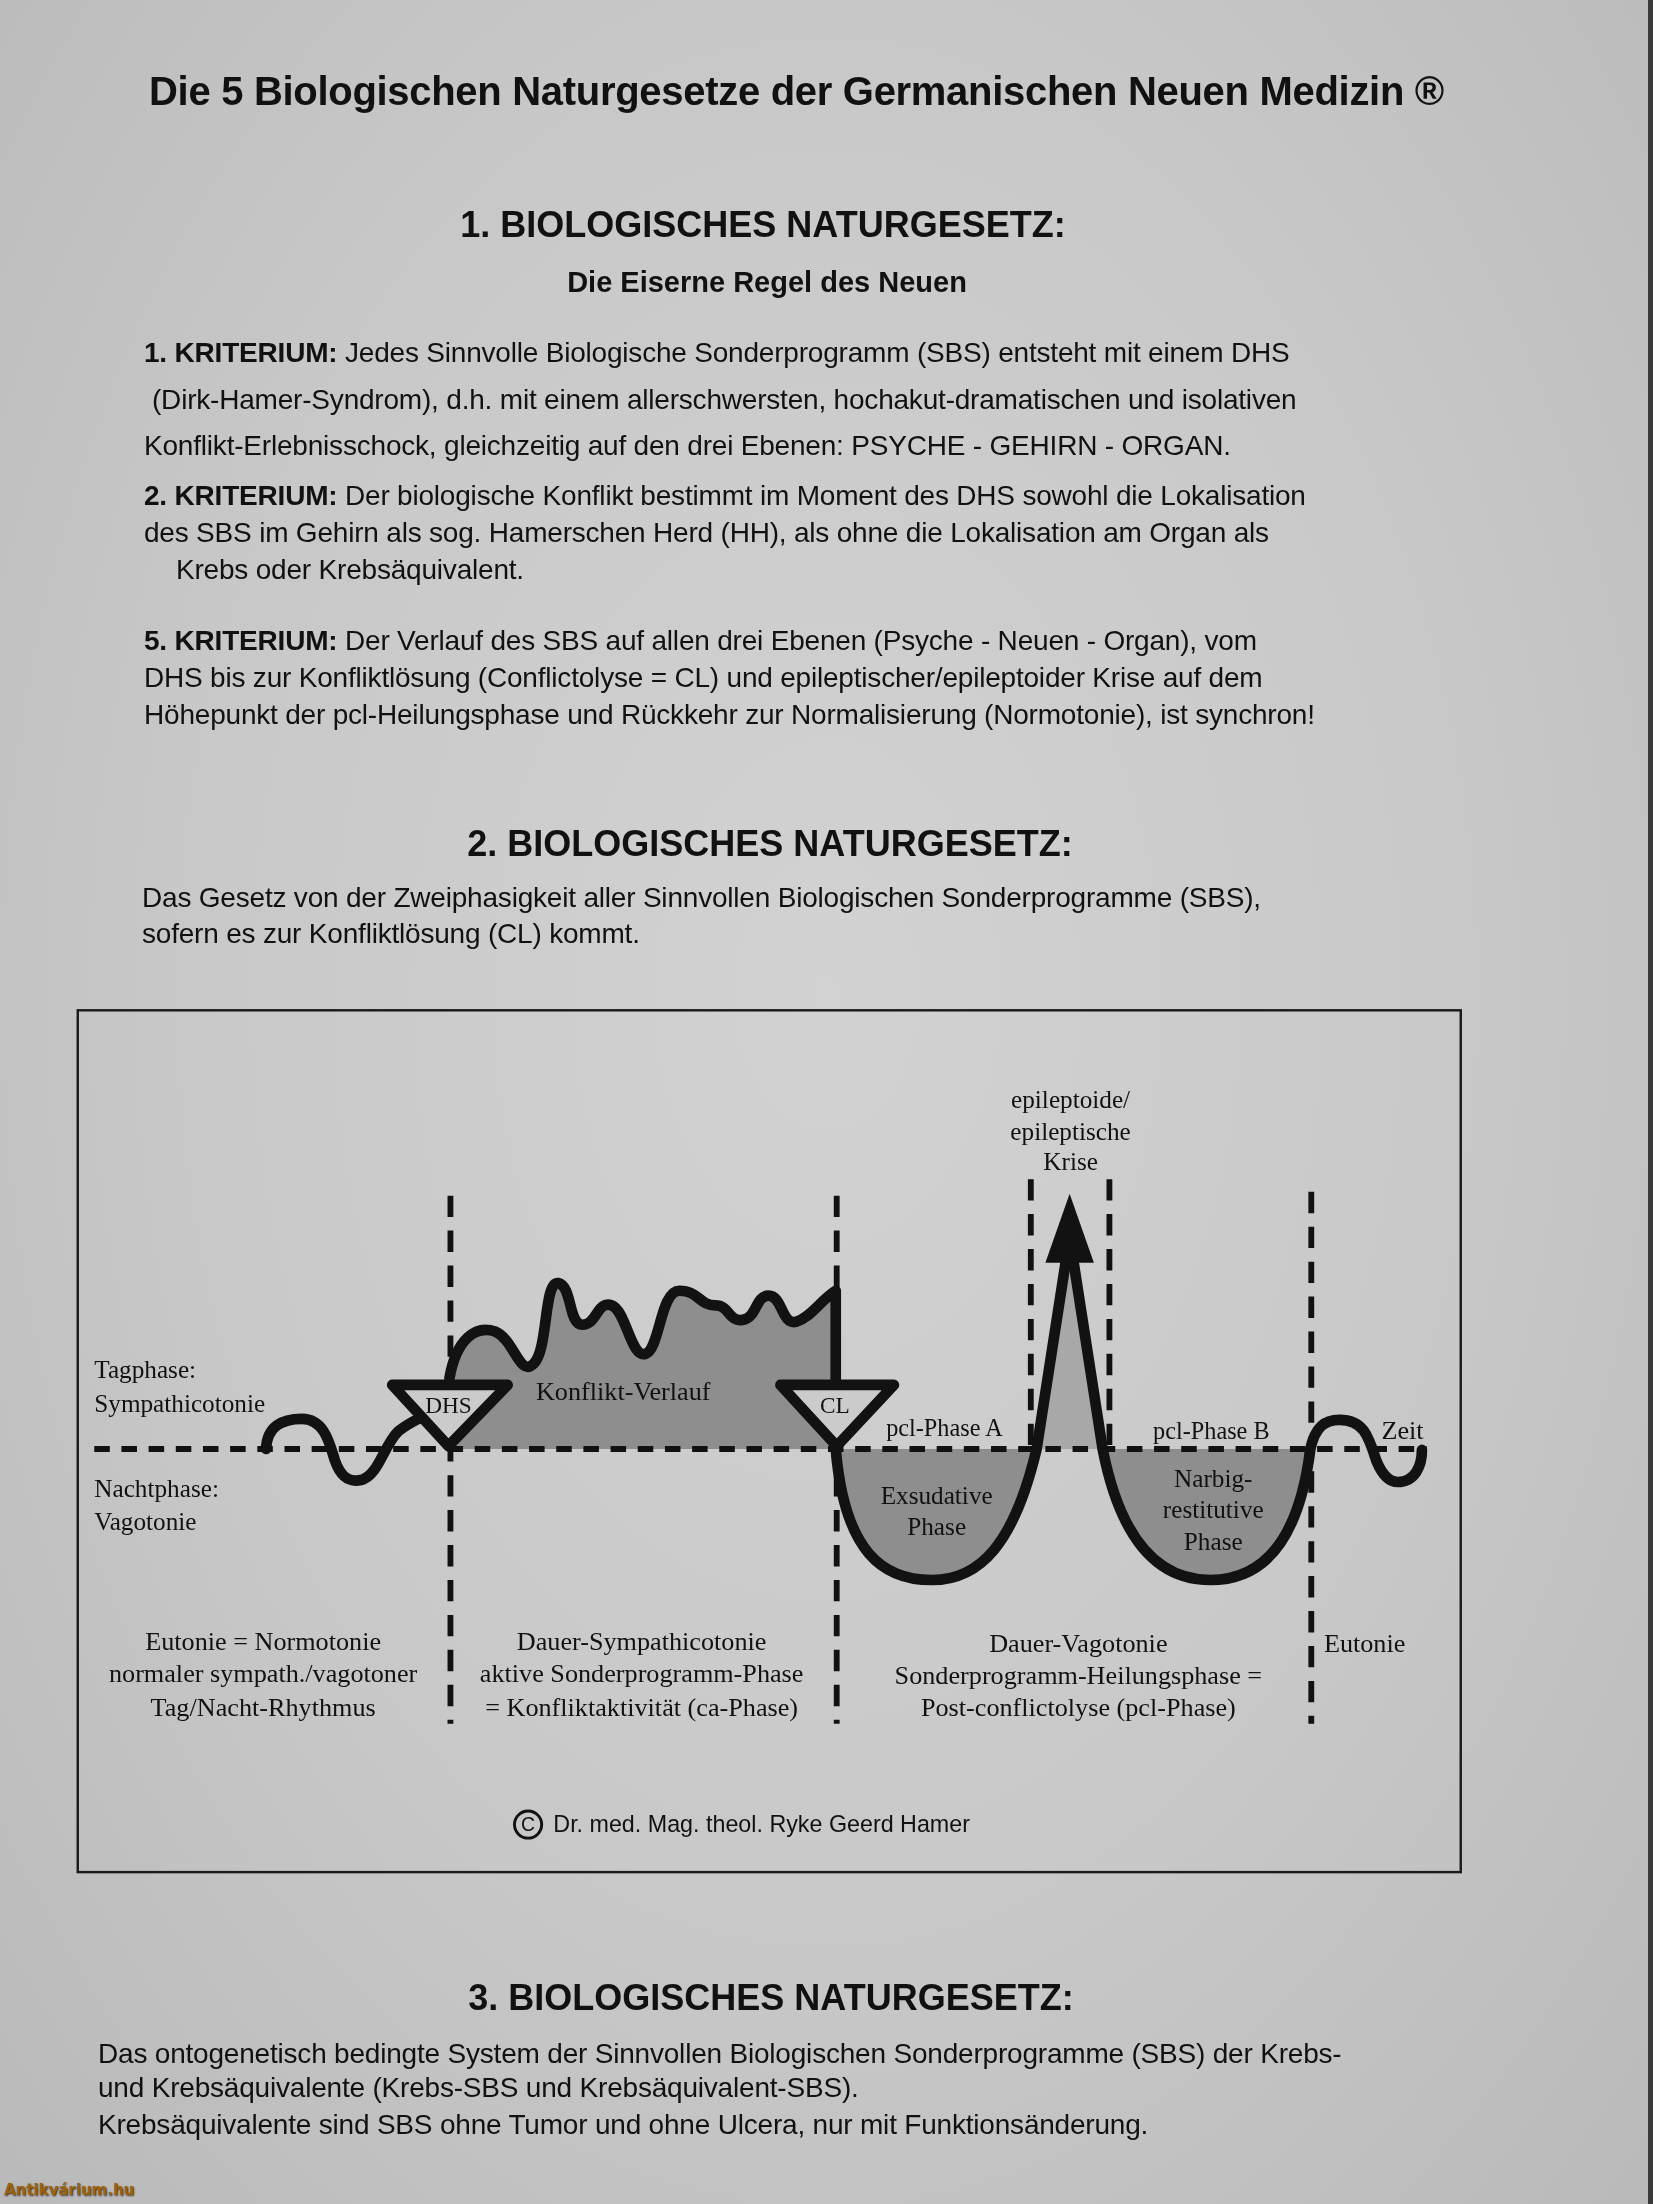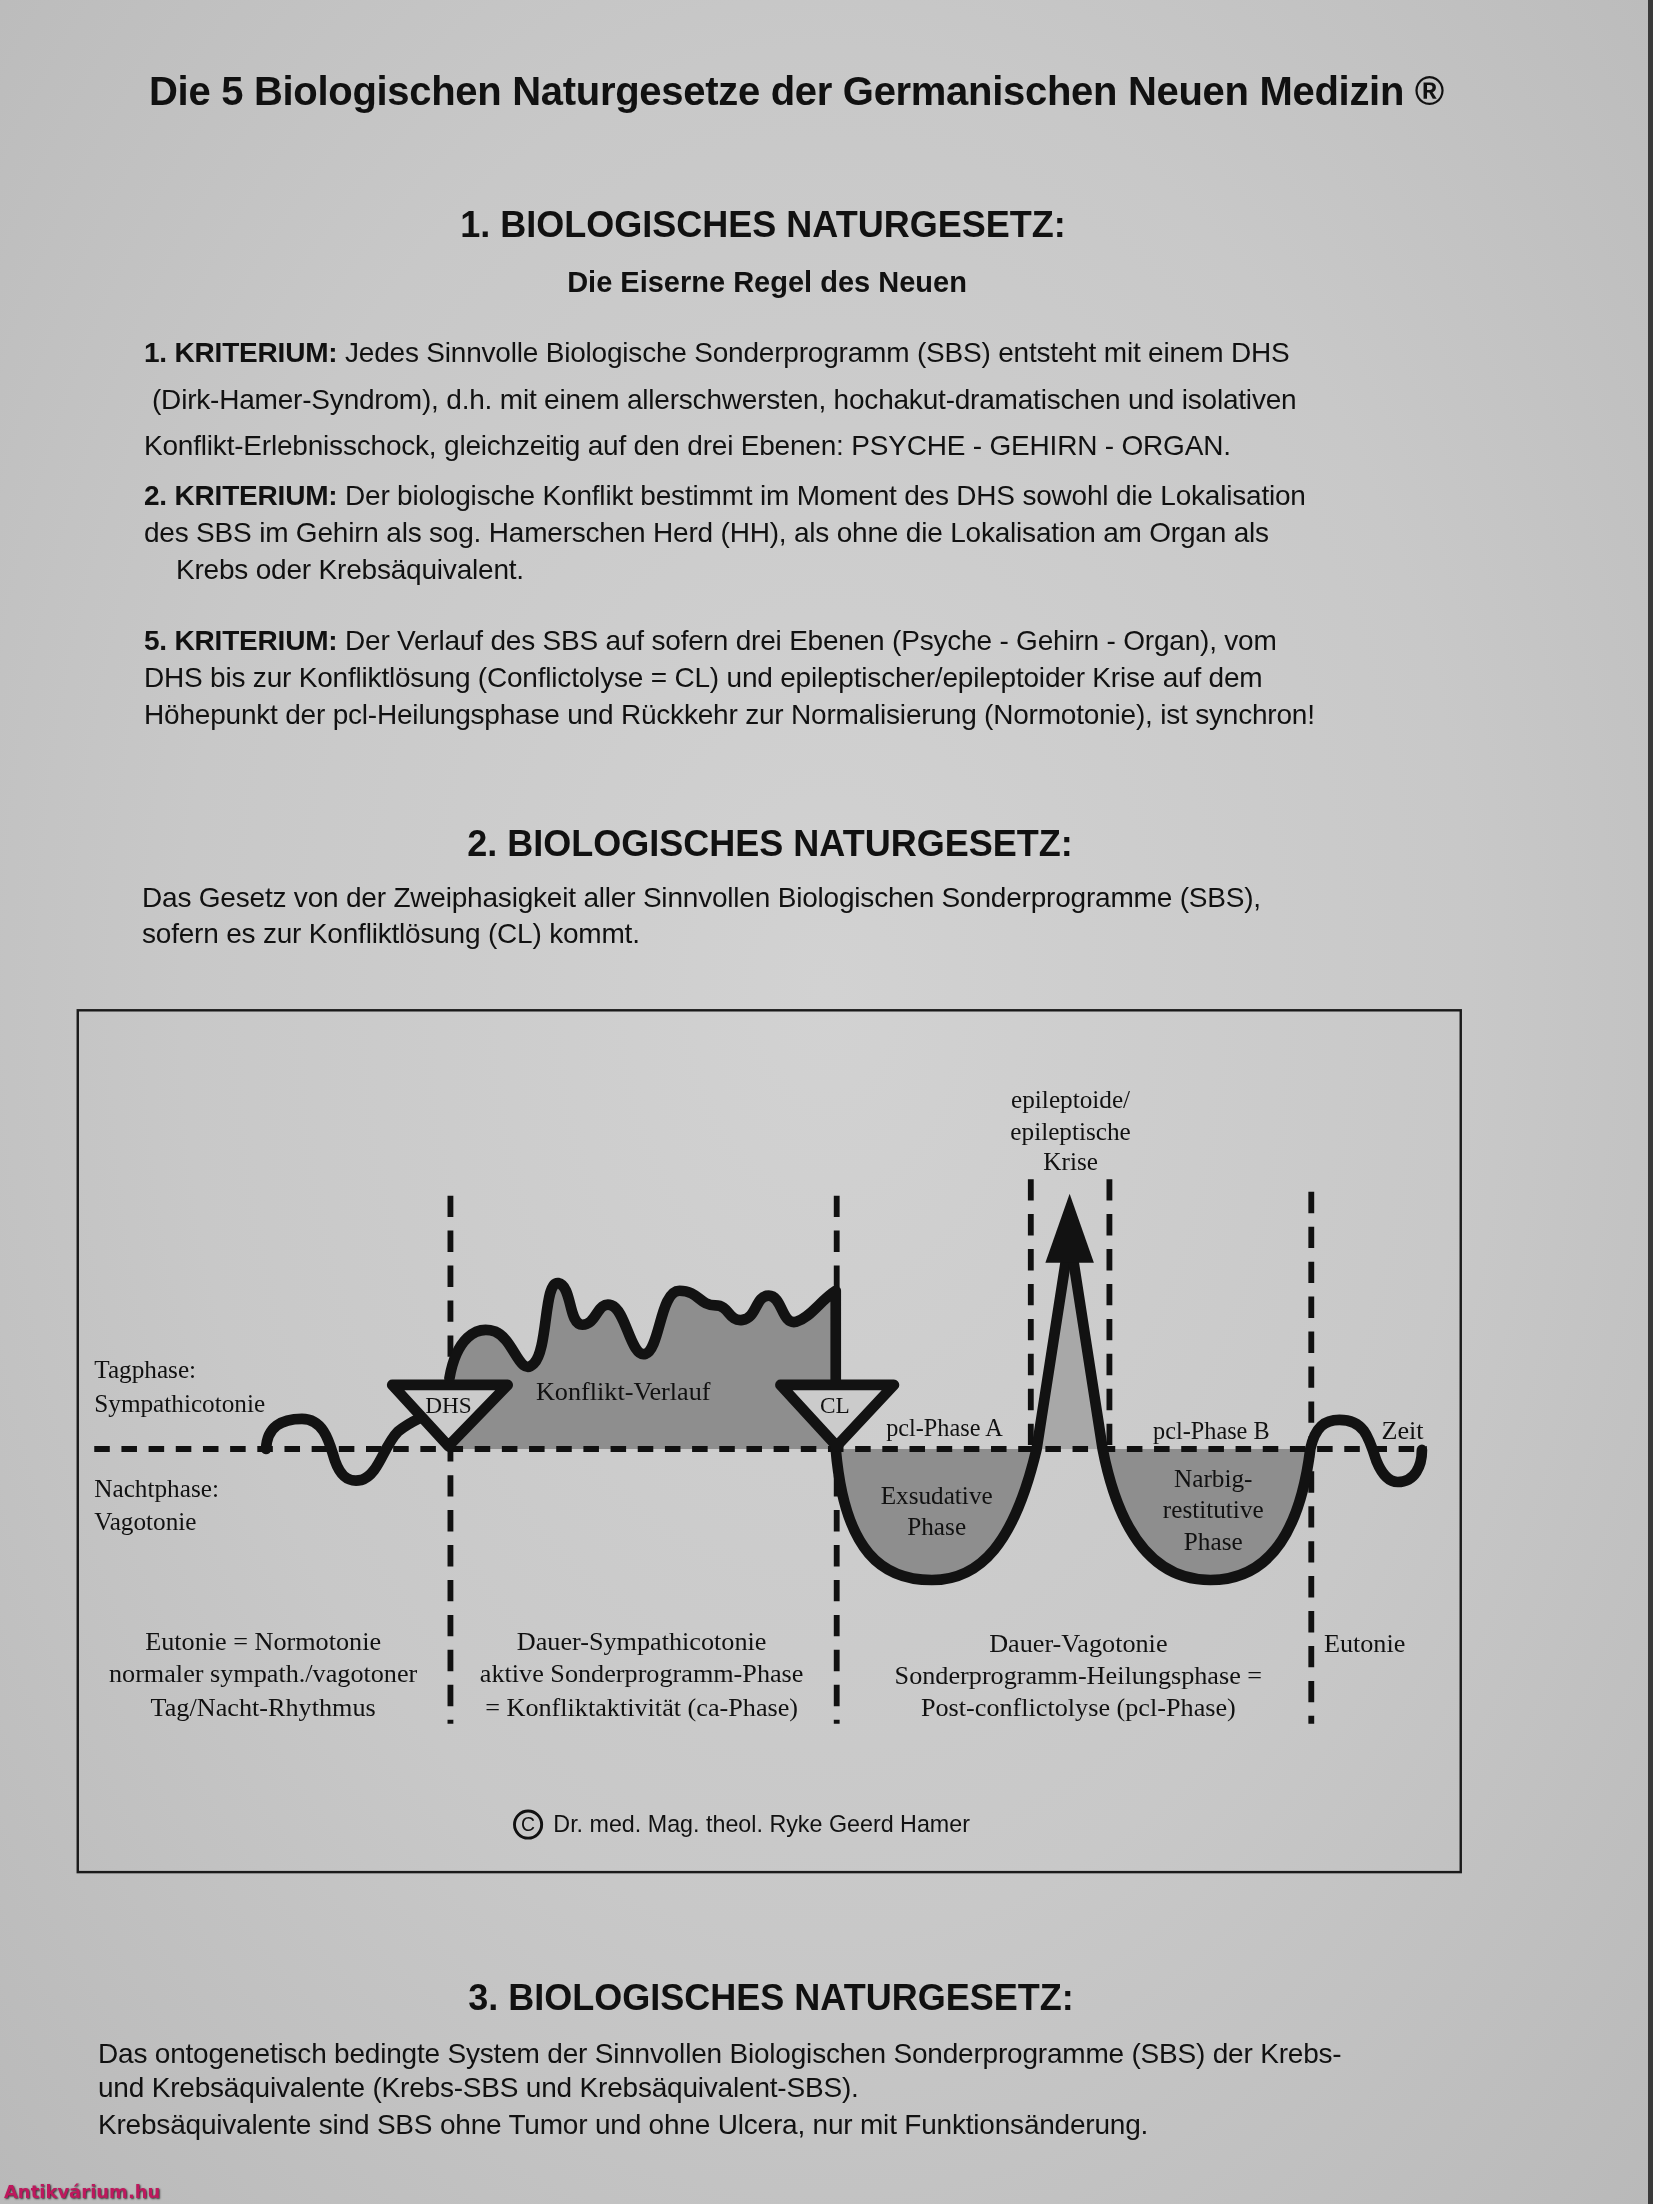--- a/index.html
+++ b/index.html
@@ -8,21 +8,21 @@
     background: radial-gradient(ellipse at 50% 45%, #d2d2d2 0%, #c8c8c8 55%, #b9b9b9 100%);
     font-family: "Liberation Sans", sans-serif; color:#111;
   }
   .edge { position:absolute; right:0; top:0; width:5.8px; height:2205px; background:#3a3a3a; }
   .abs { position:absolute; white-space:nowrap; }
   .title { left:149px; top:33px; font-size:40px; font-weight:bold; letter-spacing:-0.3px;margin-top:36px; }
   .h2 { font-size:36px; font-weight:bold; transform:translateX(-50%); }
   .body-line { font-size:28px; letter-spacing:-0.2px; }
   .body-line b { font-weight:bold; }
   #diagram { position:absolute; left:0; top:0; }
-  .watermark { left:3.9px; top:2181px; font-size:18px; font-weight:bold; color:#be185d; text-shadow:1px 1px 1.9px #333; font-family:"DejaVu Sans", sans-serif; }
+  .watermark { left:3.9px; top:2181px; font-size:15px; font-weight:bold; color:#a16207; text-shadow:1px 1px 1.9px #333; font-family:"DejaVu Sans", sans-serif; }
 </style>
 </head>
 <body>
 
 <div class="edge"></div>
 
 <div class="abs title">Die 5 Biologischen Naturgesetze der Germanischen Neuen Medizin ®</div>
 
 <div class="abs h2" style="left:763px; top:204px;">1. BIOLOGISCHES NATURGESETZ:</div>
 <div class="abs h2" style="left:767px; top:266px; font-size:29px;">Die  Eiserne Regel des Neuen</div>
@@ -31,21 +31,21 @@
   <div class="abs body-line" style="left:144px; top:337px;"><b>1. KRITERIUM:</b><span> Jedes Sinnvolle Biologische Sonderprogramm (SBS) entsteht mit einem DHS</span></div>
   <div class="abs body-line" style="left:144px; top:384px;margin-left:8px;">(Dirk-Hamer-Syndrom), d.h. mit einem allerschwersten, hochakut-dramatischen und isolativen</div>
   <div class="abs body-line" style="left:144px; top:430px;">Konflikt-Erlebnisschock, gleichzeitig auf den drei Ebenen: PSYCHE - GEHIRN - ORGAN.</div>
 </div>
 <div>
   <div class="abs body-line" style="left:144px; top:480px;"><b>2. KRITERIUM:</b><span> Der biologische Konflikt bestimmt im Moment des DHS sowohl die Lokalisation</span></div>
   <div class="abs body-line" style="left:144px; top:517px;">des SBS im Gehirn als sog. Hamerschen Herd (HH), als ohne die Lokalisation am Organ als</div>
   <div class="abs body-line" style="left:144px; top:554px;margin-left:32px;">Krebs oder Krebsäquivalent.</div>
 </div>
 <div>
-  <div class="abs body-line" style="left:144px; top:625px;"><b>5. KRITERIUM:</b><span> Der Verlauf des SBS auf  sofern drei Ebenen (Psyche - Gehirn - Organ), vom</span></div>
+  <div class="abs body-line" style="left:144px; top:625px;"><b>5. KRITERIUM:</b><span> Der Verlauf des SBS auf  allen drei Ebenen (Psyche - Neuen - Organ), vom</span></div>
   <div class="abs body-line" style="left:144px; top:662px;">DHS bis zur Konfliktlösung (Conflictolyse = CL) und epileptischer/epileptoider Krise auf dem</div>
   <div class="abs body-line" style="left:144px; top:699px;">Höhepunkt der pcl-Heilungsphase und Rückkehr zur Normalisierung (Normotonie), ist synchron!</div>
 </div>
 
 <div class="abs h2" style="left:770px; top:823px;">2. BIOLOGISCHES NATURGESETZ:</div>
 <div class="abs body-line" style="left:142px; top:882px;">Das Gesetz von der Zweiphasigkeit aller Sinnvollen Biologischen Sonderprogramme (SBS),</div>
 <div class="abs body-line" style="left:142px; top:918px;">sofern es zur Konfliktlösung (CL) kommt.</div>
 
 <svg id="diagram" width="1654" height="2205" viewBox="0 0 1704 2272">
   <rect x="80" y="1041" width="1425" height="888" fill="none" stroke="#1a1a1a" stroke-width="2.5"></rect>

